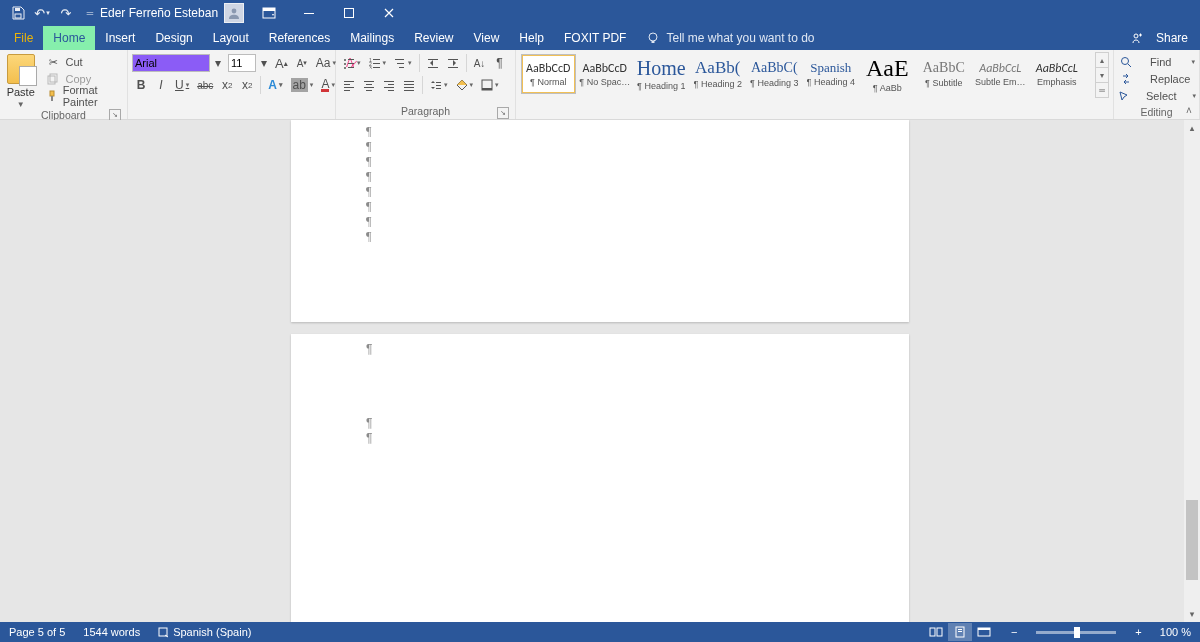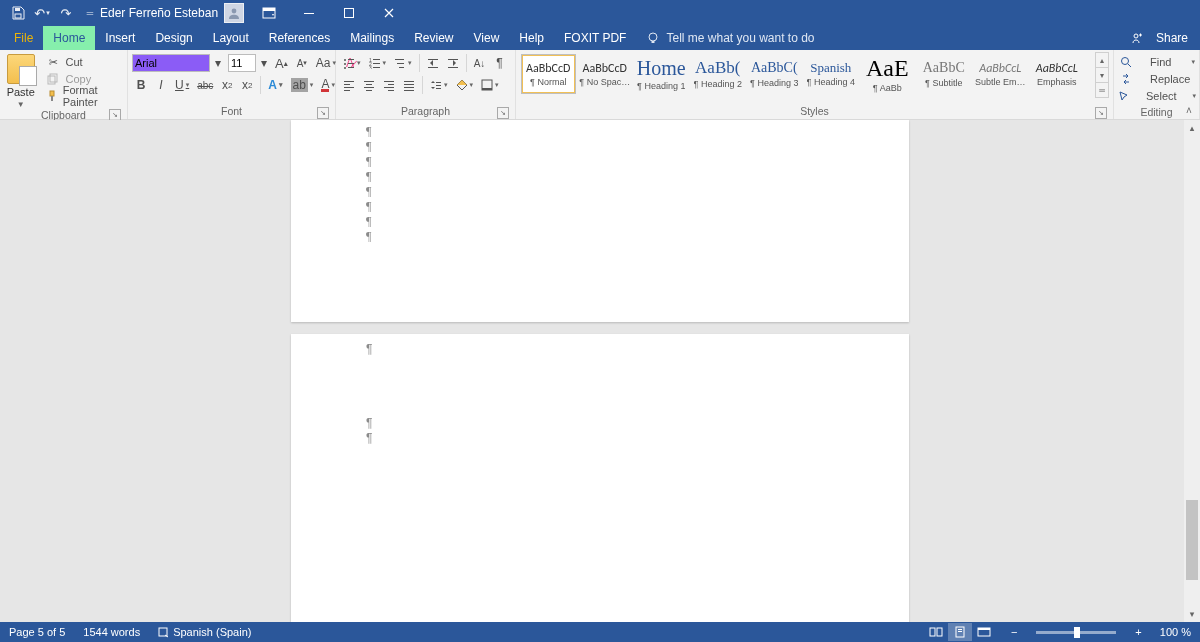--- a/index.html
+++ b/index.html
@@ -234,24 +234,20 @@
         <span class="sep"></span>
         <span class="rb dd" style="color:#2b8ad6;font-weight:700">A</span>
         <span class="rb dd">
             <span style="background:#a3a3a3;padding:0 2px">ab</span>
           </span>
         <span class="rb dd">
             <span style="border-bottom:3px solid #d13438;display:inline-block;line-height:10px">A</span>
           </span>
       </div>
     </div>
-    <div class="group-label">
-        <span>Font</span>
-        <span class="dlg">↘</span>
-      </div>
   </div>
 
   <div class="group" style="width:180px">
     <div class="group-body" style="flex-direction:column; gap:4px; padding-top:2px">
       <div class="btnrow">
         <span class="rb dd">
             <svg width="12" height="12">
               <circle cx="2" cy="3" r="1" fill="#555"></circle>
               <rect x="5" y="2" width="6" height="1" fill="#555"></rect>
               <circle cx="2" cy="7" r="1" fill="#555"></circle>
@@ -401,24 +397,20 @@
             <div class="style-prev" style="font-size: 12px; color: rgb(51, 51, 51); font-family: Calibri; font-style: italic;">AaBbCcL</div>
             <div class="style-name">Emphasis</div>
           </div>
         </div>
       <div class="style-scroll">
         <div>▴</div>
         <div>▾</div>
         <div>═</div>
       </div>
     </div>
-    <div class="group-label">
-        <span>Styles</span>
-        <span class="dlg">↘</span>
-      </div>
   </div>
 
   <div class="group editing" style="width:86px">
     <div class="group-body">
         <div class="stack" style="padding-top:2px; width:100%">
       <div class="row">
         <span class="iconbox">
               <svg width="12" height="12">
                 <circle cx="5" cy="5" r="3.5" fill="none" stroke="#2b579a"></circle>
                 <path d="M8 8l3 3" stroke="#2b579a"></path>

